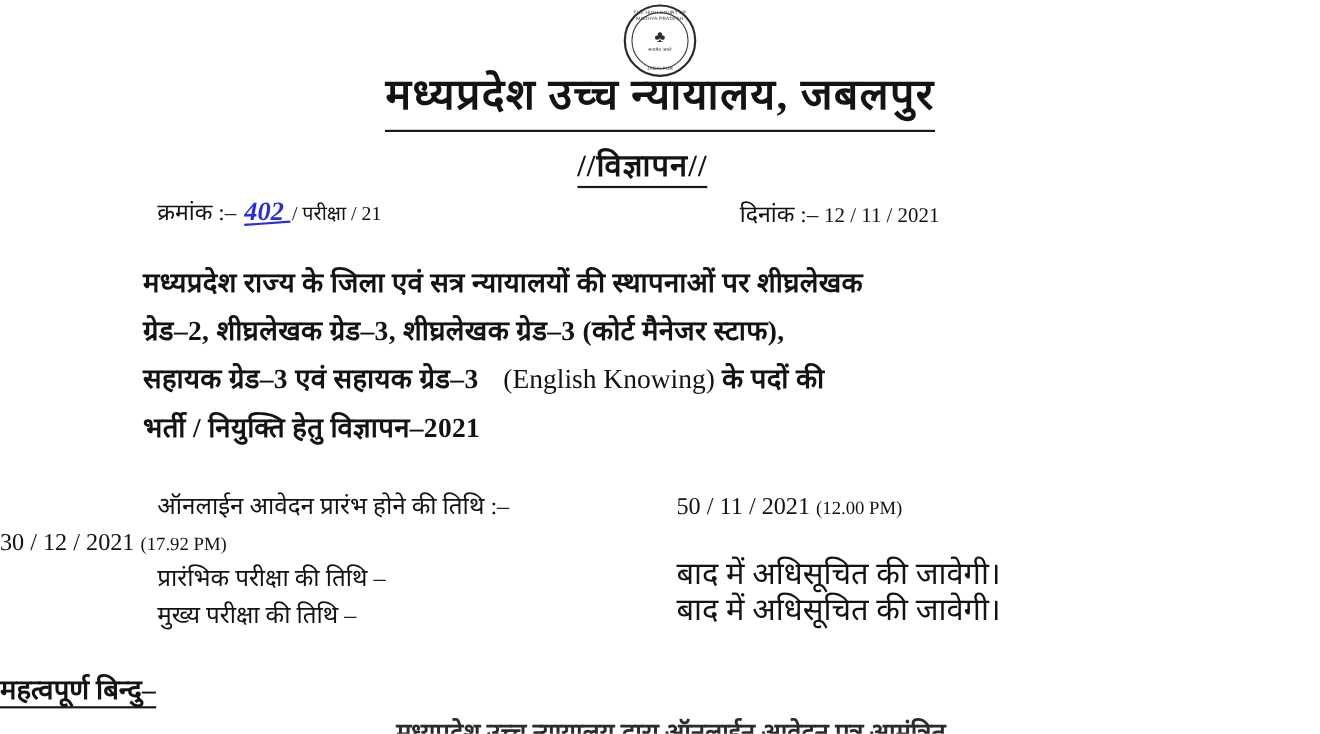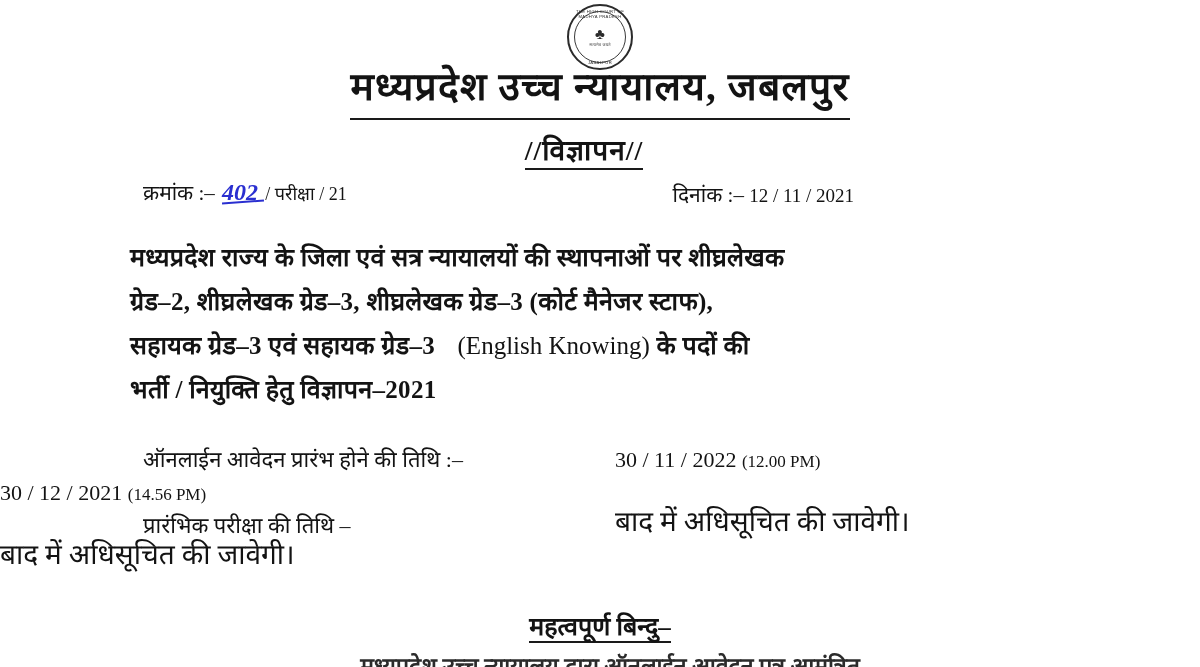--- a/index.html
+++ b/index.html
@@ -209,21 +209,21 @@
   .date-row.note .val {
     font-size: 28px;
   }
 
   
   .imp-heading {
     position: absolute;
     top: 608px;
     left: 0;
     width: 1200px;
-    text-align: center;
+    text-align: left;
     font-size: 25px;
     font-weight: 700;
   }
   .imp-heading .u {
     border-bottom: 2px solid #1a1a1a;
     padding-bottom: 1px;
   }
 
   
   .clipped-line {
@@ -282,38 +282,39 @@
     <div>ग्रेड–2, शीघ्रलेखक ग्रेड–3, शीघ्रलेखक ग्रेड–3 (कोर्ट मैनेजर स्टाफ),</div>
     <div><span>सहायक ग्रेड–3 एवं सहायक ग्रेड–3 </span><span class="eng">(English Knowing)</span><span> के पदों की</span></div>
     <div>भर्ती / नियुक्ति हेतु विज्ञापन–2021</div>
   </div>
 
   <div class="dates">
 
     <div class="date-row">
       <div class="lbl">ऑनलाईन आवेदन प्रारंभ होने की तिथि :–</div>
       <div class="val">
-        <span>30 / 11 / 2022</span>
+        <span>50 / 11 / 2021</span>
         <span class="time">(12.00 PM)</span>
       </div>
     </div>
 
     <div class="date-row">
       <div class="val">
         <span>30 / 12 / 2021</span>
-        <span class="time">(14.56 PM)</span>
+        <span class="time">(17.92 PM)</span>
       </div>
     </div>
 
     <div class="date-row note">
       <div class="lbl">प्रारंभिक परीक्षा की तिथि –</div>
       <div class="val">बाद में अधिसूचित की जावेगी।</div>
     </div>
 
     <div class="date-row note">
+      <div class="lbl">मुख्य परीक्षा की तिथि –</div>
       <div class="val">बाद में अधिसूचित की जावेगी।</div>
     </div>
 
   </div>
 
   <div class="imp-heading">
     <span class="u">महत्वपूर्ण बिन्दु–</span>
   </div>
 
   <div class="clipped-line">मध्यप्रदेश उच्च न्यायालय द्वारा ऑनलाईन आवेदन पत्र आमंत्रित</div>

